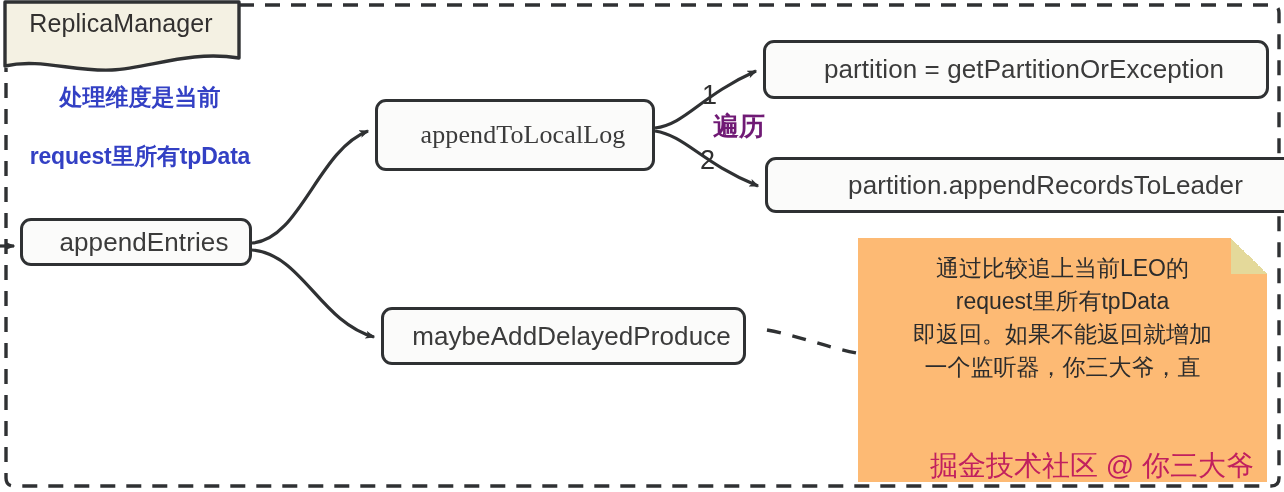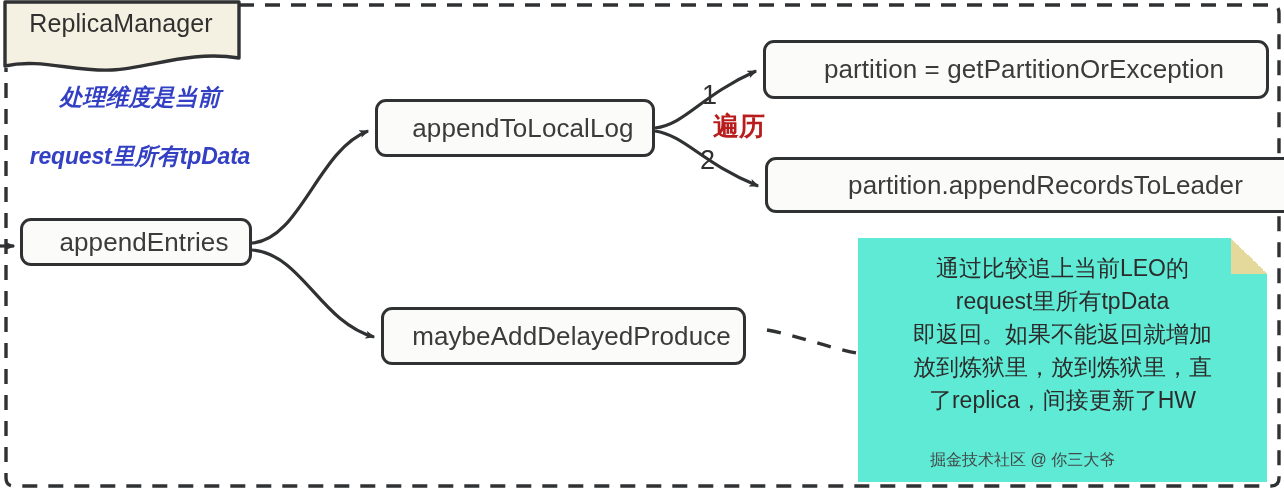--- a/index.html
+++ b/index.html
@@ -61,69 +61,68 @@
     display: flex;
     align-items: center;
     justify-content: center;
     color: #3b3b3b;
     font-size: 26px;
     letter-spacing: 0.1px;
     white-space: nowrap;
     padding-left: 16px;
   }
   #node-append-entries      { left: 20px;  top: 218px; width: 232px; height: 48px; }
-  #node-append-local-log    { left: 375px; top: 99px;  width: 280px; height: 58px; }
+  #node-append-local-log    { left: 375px; top: 99px;  width: 280px; height: 72px; font-family: Liberation Serif, serif; }
   #node-maybe-add-delayed   { left: 381px; top: 307px; width: 365px; height: 58px; }
   #node-get-partition       { left: 763px; top: 40px;  width: 506px; height: 59px; }
   #node-append-records      { left: 765px; top: 157px; width: 545px; height: 56px; }
 
   
   .annot-blue {
     position: absolute;
     left: 2px;
     top: 82px;
     width: 276px;
     text-align: center;
     color: #3340c4;
     font-weight: bold;
     font-size: 23px;
     line-height: 31px;
-    font-style: italic;
   }
   .annot-blue .l2 { letter-spacing: -0.2px; margin-top: 28px; }
 
   
   .edge-num {
     position: absolute;
     color: #303030;
     font-size: 27px;
     line-height: 1;
   }
   #edge-num-1 { left: 702px; top: 82px; }
   #edge-num-2 { left: 700px; top: 147px; }
 
   .annot-magenta {
     position: absolute;
     left: 713px;
     top: 113px;
-    color: #b91c1c;
+    color: #701a75;
     font-weight: bold;
     font-size: 26px;
     line-height: 1;
     white-space: nowrap;
   }
 
   
   .sticky {
     position: absolute;
     left: 858px;
     top: 238px;
     width: 409px;
     height: 244px;
-    background: #5eead4;
+    background: #fdba74;
     color: #2c2c2c;
     font-size: 23px;
     line-height: 33px;
     text-align: center;
     box-sizing: border-box;
     padding: 14px 16px 0 16px;
     overflow: hidden;
   }
   .sticky-fold {
     position: absolute;
@@ -132,22 +131,22 @@
     width: 36px;
     height: 36px;
     background: linear-gradient(225deg, #ffffff 0 50%, #e4d99a 50% 100%);
   }
   .sticky-text { position: relative; z-index: 1; }
 
   .watermark {
     position: absolute;
     left: 930px;
     top: 452px;
-    color: #404040;
-    font-size: 16px;
+    color: #be185d;
+    font-size: 28px;
     line-height: 1;
     white-space: nowrap;
     opacity: 0.95;
   }
 </style>
 </head>
 <body>
 
 <div id="canvas">
 
@@ -219,20 +218,19 @@
   <div class="edge-num" id="edge-num-1">1</div>
   <div class="edge-num" id="edge-num-2">2</div>
   <div class="annot-magenta">遍历</div>
 
   <div class="sticky">
     <div class="sticky-fold"></div>
     <div class="sticky-text">
       <div>通过比较追上当前LEO的</div>
       <div>request里所有tpData</div>
       <div>即返回。如果不能返回就增加</div>
-      <div>放到炼狱里，放到炼狱里，直</div>
-      <div>了replica，间接更新了HW</div>
+      <div>一个监听器，你三大爷，直</div>
     </div>
   </div>
 
   <div class="watermark">掘金技术社区 @ 你三大爷</div>
 
 </div>
 
 </body></html>

